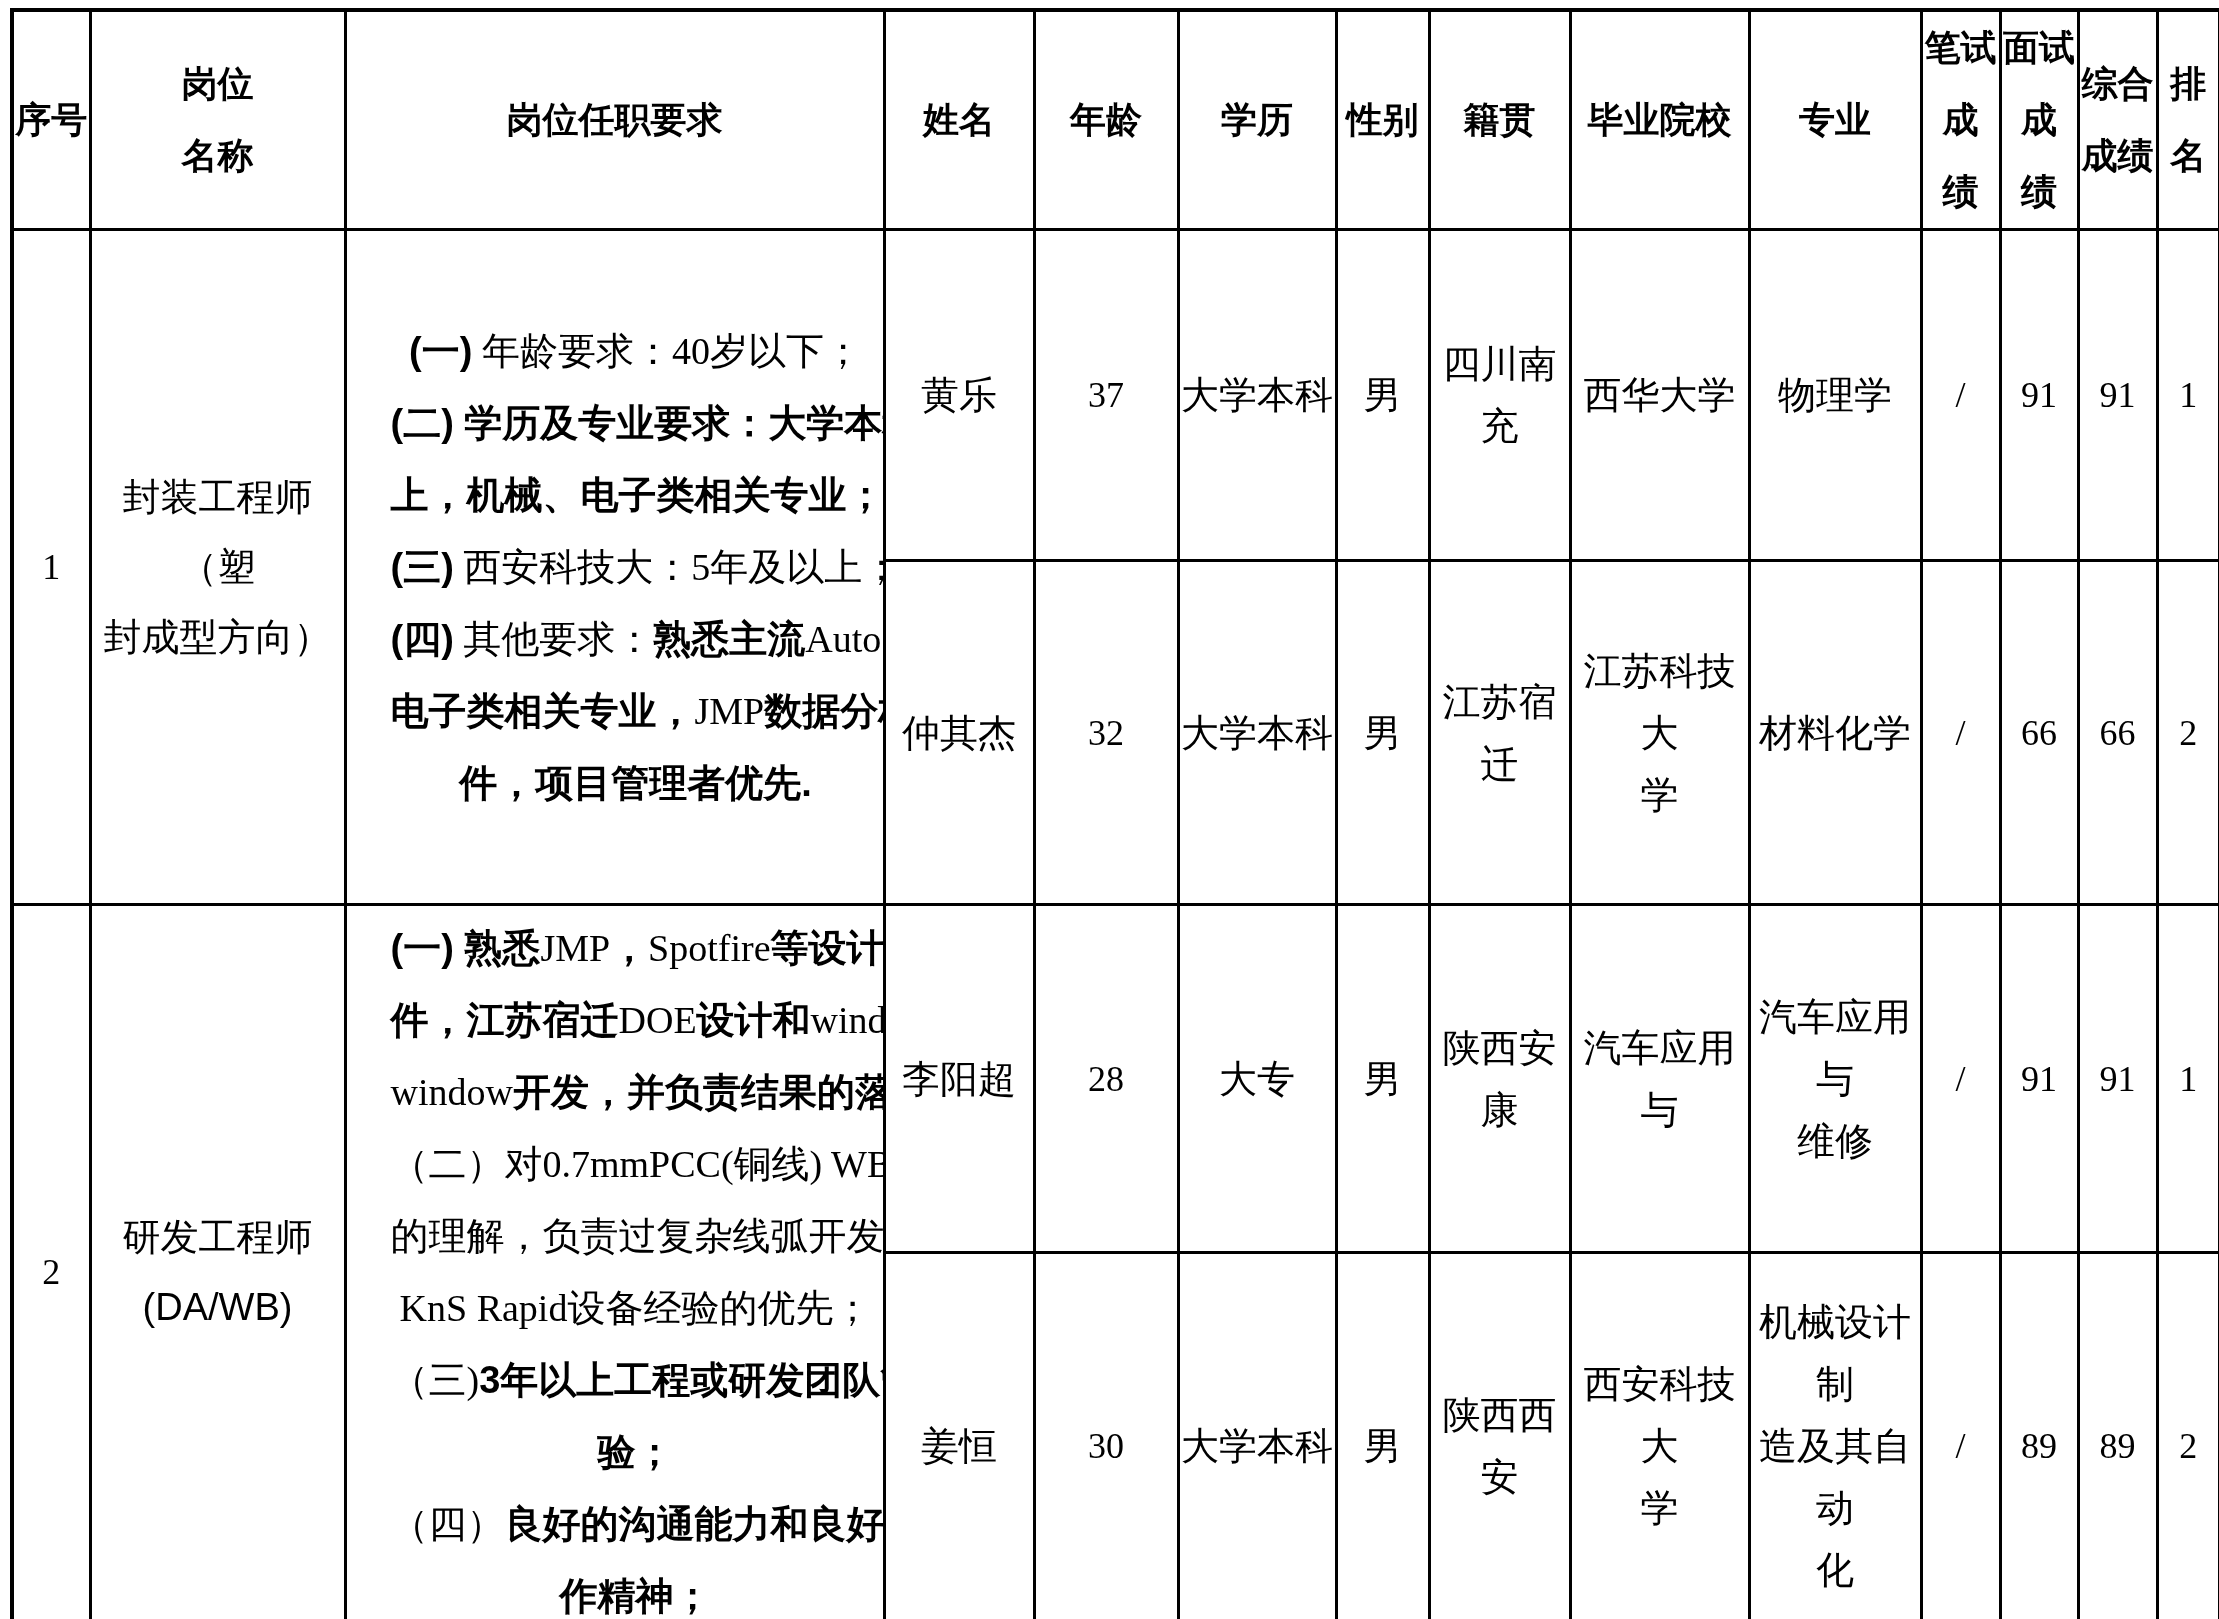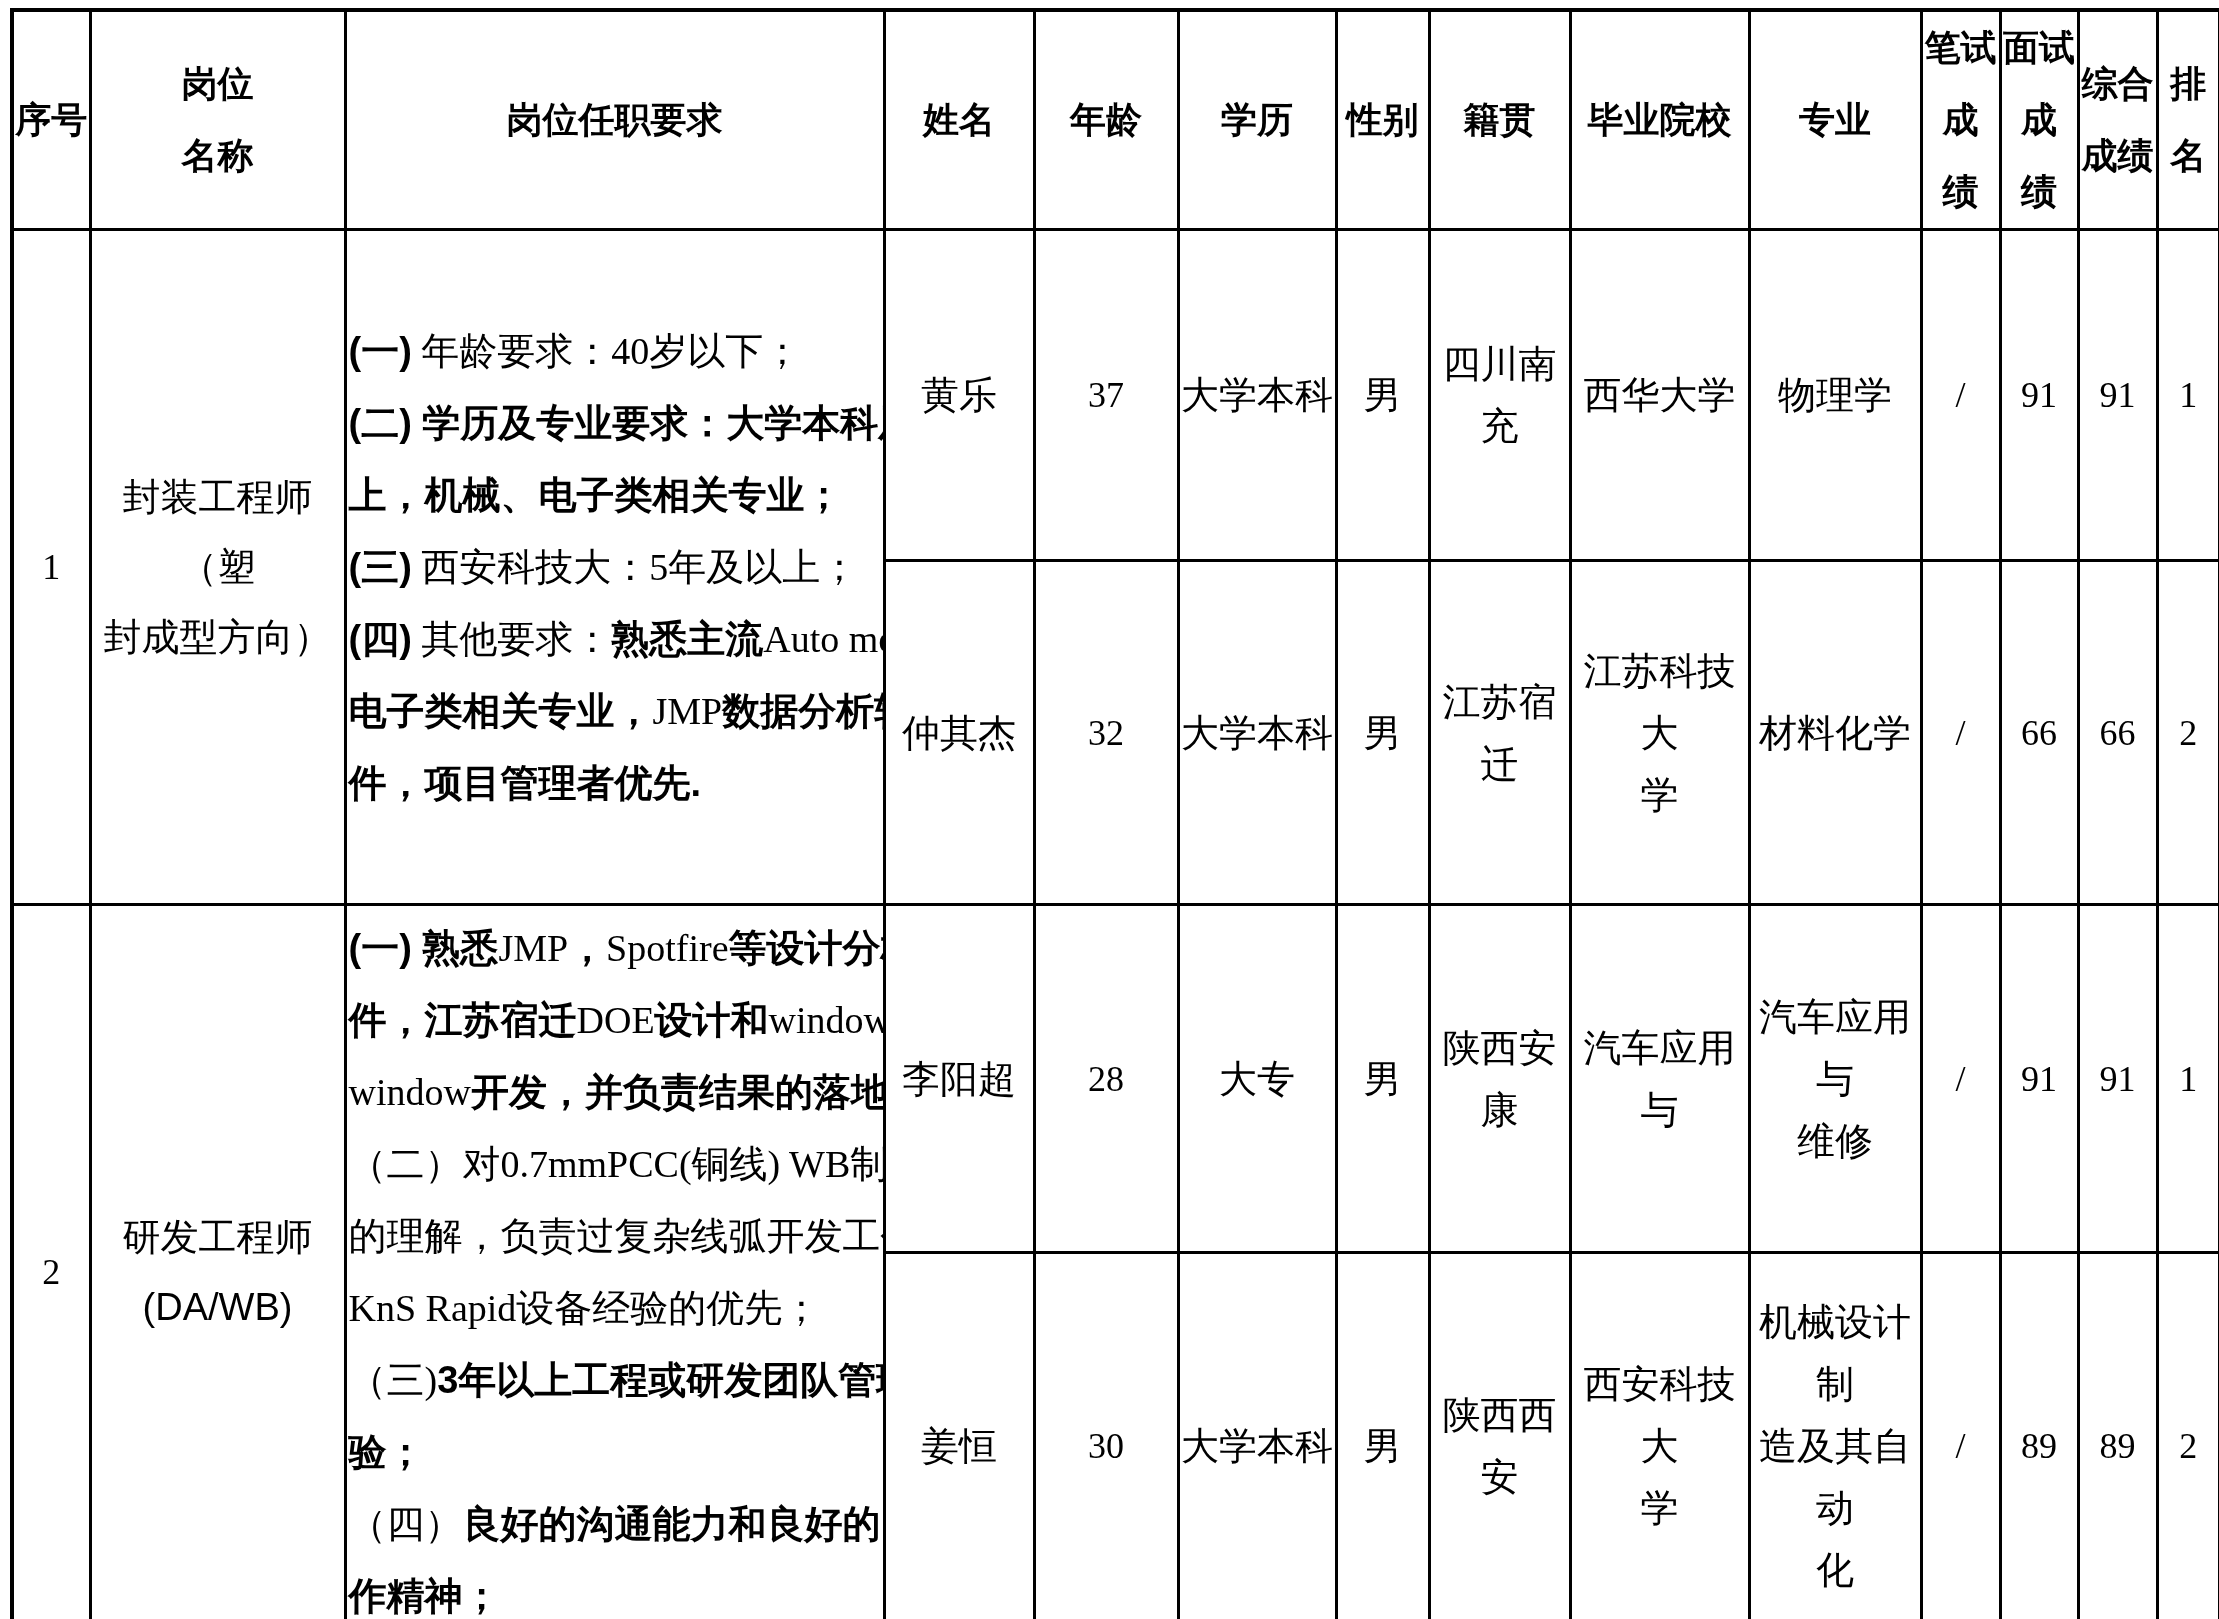--- a/index.html
+++ b/index.html
@@ -7,22 +7,22 @@
   table{border-collapse:collapse;table-layout:fixed;margin:8px 0 0 10px;width:2209px;
         border:4px solid #000;}
   th,td{border:3px solid #000;text-align:center;vertical-align:middle;padding:0;
         overflow:hidden;}
   th{font:bold 36px/72px "Liberation Sans","DejaVu Sans",sans-serif;white-space:pre-line;}
   td.data{font:38px/62px "Liberation Serif","DejaVu Serif",serif;white-space:pre-line;}
   td.idx{font:36px/44px "Liberation Serif","DejaVu Serif",serif;}
   td.pos{font:38px/70px "Liberation Sans","DejaVu Sans",sans-serif;white-space:pre-line;margin-left:42px;}
   td.num{font:36px/44px "Liberation Serif","DejaVu Serif",serif;}
   td.req{padding:6px 2px;}
-  td.req div{font:38px/72px "Liberation Serif","DejaVu Serif",serif;text-align:left;
-             white-space:nowrap;}
+  td.req div{font:38px/72px "Liberation Serif","DejaVu Serif",serif;text-align:center;
+             white-space:nowrap;padding-left:42px;}
   td.req span.b{font-family:"Liberation Sans","DejaVu Sans",sans-serif;font-weight:bold;}
   tr.h-head{height:207px;}
   tr.h-r1a{height:331px;}
   tr.h-r1b{height:344px;}
   tr.h-r2a{height:342px;}
   tr.h-r2b{height:380px;}
 </style>
 </head>
 <body>
 

